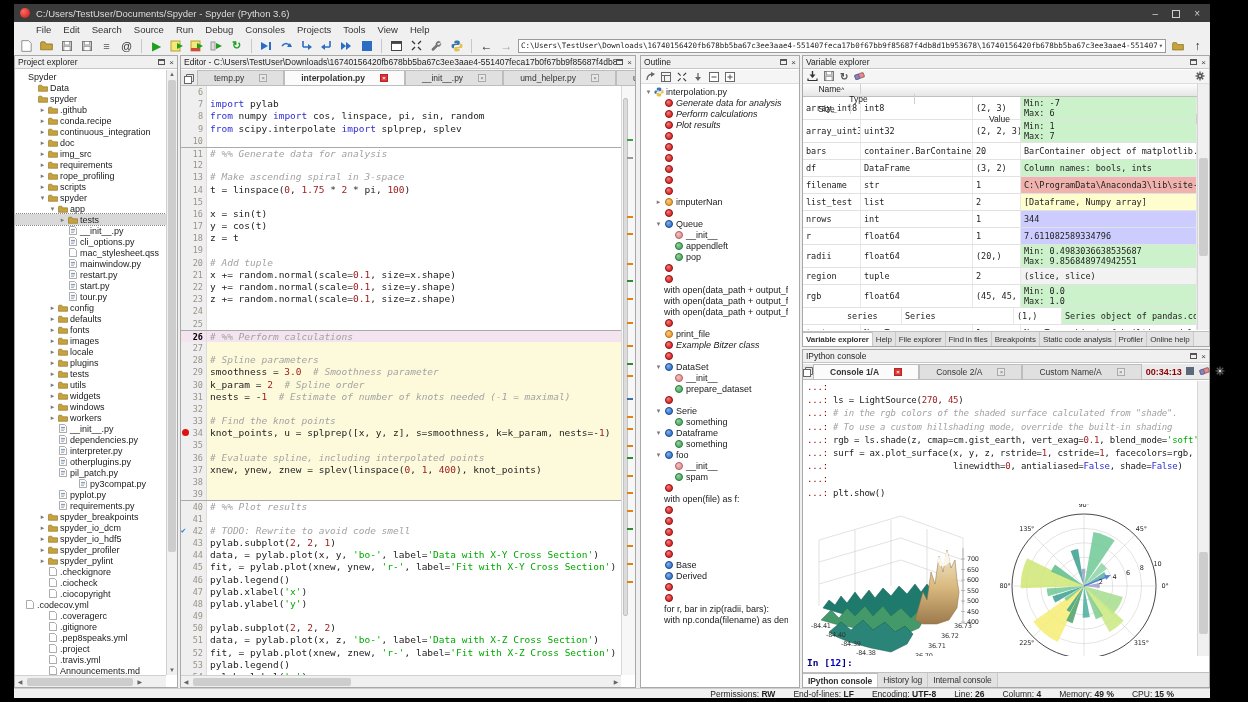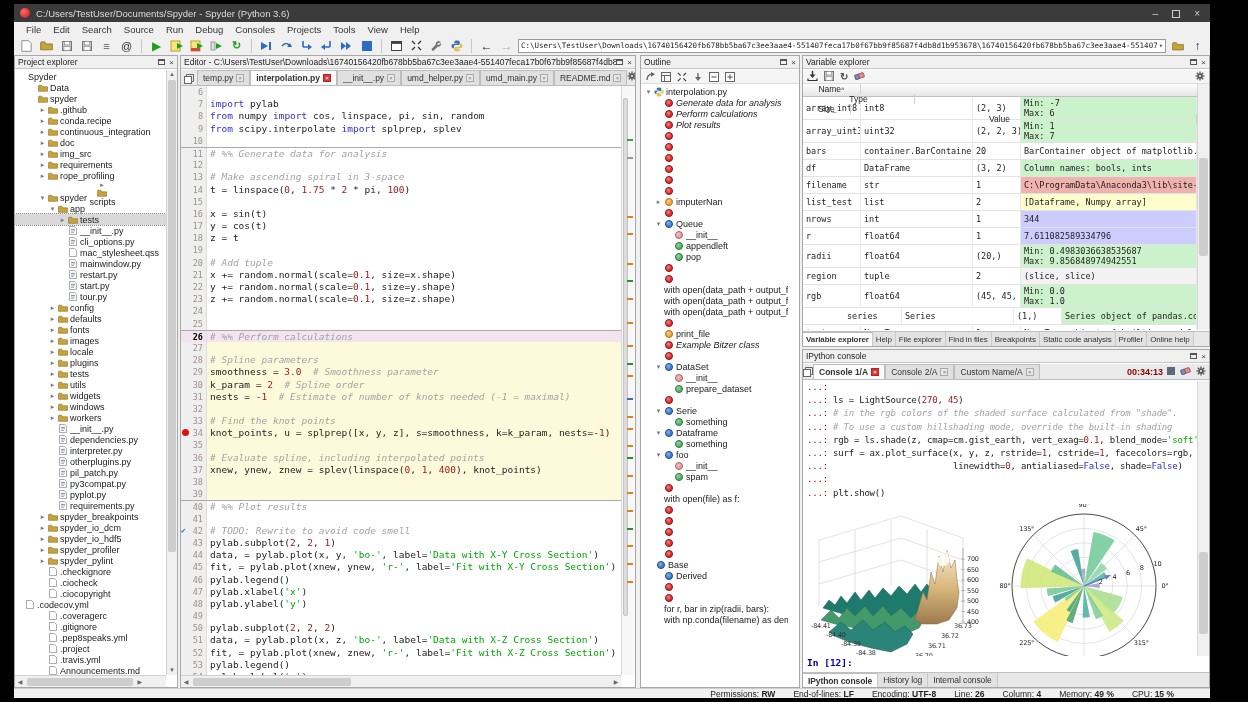--- a/index.html
+++ b/index.html
@@ -13,21 +13,21 @@
   .titlebar { position:absolute; left:0; top:0; right:0; height:18px; background:#3b3b3b;
     display:flex; align-items:center; padding:0 6px; color:#ddd; font-size:9.5px; }
   .app-logo { width:10px; height:10px; border-radius:50%;
     background:radial-gradient(circle at 35% 35%, #ff6a5e, #c01818); margin-right:6px; flex:none;}
   .titlebar .title { flex:1; white-space:nowrap; overflow:hidden; }
   .winbtns { display:flex; gap:14px; margin-right:4px; color:#cfcfcf; font-size:10px; }
   .winbtns span { cursor:default; }
   .maxbox { width:8px; height:8px; border:1px solid #cfcfcf; display:inline-block; margin-top:2px;}
 
   .menubar { position:absolute; left:0; top:18px; right:0; height:14px; background:#f0f0f0;
-    display:flex; align-items:center; padding-left:6px; font-size:9.5px; color:#333; }
+    display:flex; align-items:center; padding-left:16px; font-size:9.5px; color:#333; }
   .menubar span { padding:1px 6px; }
 
   .toolbar { position:absolute; left:0; top:32px; right:0; height:19px; background:#f0f0f0;
     display:flex; align-items:center; padding:0 4px; gap:3px; }
   .tbi { width:17px; height:16px; display:inline-flex; align-items:center; justify-content:center;
     font-size:11px; flex:none; }
   .tbsep { width:1px; height:14px; background:#c8c8c8; margin:0 3px; flex:none; }
   .addr { flex:1; height:14px; background:#fff; border:1px solid #9a9a9a; display:flex;
     align-items:center; font-family:"DejaVu Sans Mono",monospace; font-size:7.5px; color:#222;
     padding:0 2px; overflow:hidden; }
@@ -66,21 +66,21 @@
   .hscroll { position:absolute; left:0; right:11px; bottom:0; height:12px; background:#f0f0f0;
     border-top:1px solid #d0d0d0; display:flex; align-items:center; }
   .hthumb { height:8px; background:#cdcdcd; border-radius:2px; margin:0 2px;}
   .harrow { width:10px; color:#666; font-size:6px; text-align:center; flex:none;}
 
   
   .tabbar { position:absolute; left:0; right:0; top:14px; height:16px; background:#eaeaea;
     border-bottom:1px solid #bdbdbd; display:flex; align-items:flex-end; overflow:hidden;}
   .tabbar .browse { width:16px; height:13px; display:flex; align-items:center;
     justify-content:center; flex:none;}
-  .etab { height:15px; display:flex; align-items:center; gap:3px; padding:0 5px;
+  .etab { height:15px; display:flex; align-items:center; gap:15px; padding:0 16px;
     border:1px solid #bdbdbd; border-bottom:none; background:#e0e0e0; font-size:8.5px;
     color:#333; white-space:nowrap; }
   .etab.active { background:#fbfbfb; font-weight:bold; }
   .cbox { width:8px; height:8px; border:1px solid #aaa; background:#e8e8e8; color:#777;
     font-size:6px; line-height:7px; text-align:center; flex:none;}
   .cbox.red { background:#d33; border-color:#b22; color:#fff; }
   .gearbtn { margin-left:auto; margin-right:2px; margin-bottom:2px;}
 
   .codearea { position:absolute; left:0; right:14px; top:30px; bottom:12px; overflow:hidden;
     background:#fff; font-family:"DejaVu Sans Mono",monospace; font-size:9.5px; }
@@ -419,21 +419,21 @@
           </div>
           <div class="trow" style="padding-left: 23px;">
             <span class="chev">▸</span>
             <span class="ticon">
               <svg width="10" height="8" viewBox="0 0 10 8">
                 <path d="M0.5 2 L0.5 7.3 L9.5 7.3 L9.5 2.8 L4.6 2.8 L3.7 1.2 L0.9 1.2 Z" fill="#c7a33d" stroke="#8a6d1f" stroke-width="0.6"></path>
               </svg>
             </span>
             <span class="tlabel">rope_profiling</span>
           </div>
-          <div class="trow" style="padding-left: 23px; flex-direction: column;">
+          <div class="trow" style="padding-left: 23px;">
             <span class="chev">▸</span>
             <span class="ticon">
               <svg width="10" height="8" viewBox="0 0 10 8">
                 <path d="M0.5 2 L0.5 7.3 L9.5 7.3 L9.5 2.8 L4.6 2.8 L3.7 1.2 L0.9 1.2 Z" fill="#c7a33d" stroke="#8a6d1f" stroke-width="0.6"></path>
               </svg>
             </span>
             <span class="tlabel">scripts</span>
           </div>
           <div class="trow" style="padding-left: 23px;">
             <span class="chev">▾</span>
@@ -695,21 +695,21 @@
             <span class="ticon">
               <svg width="8" height="9" viewBox="0 0 8 9">
                 <path d="M0.5 0.5 L5.5 0.5 L7.5 2.5 L7.5 8.5 L0.5 8.5 Z" fill="#fff" stroke="#888" stroke-width="0.7"></path>
                 <line x1="2" y1="3.4" x2="6" y2="3.4" stroke="#4a78b8" stroke-width="0.8"></line>
                 <line x1="2" y1="5" x2="6" y2="5" stroke="#9a9a9a" stroke-width="0.8"></line>
                 <line x1="2" y1="6.6" x2="5" y2="6.6" stroke="#9a9a9a" stroke-width="0.8"></line>
               </svg>
             </span>
             <span class="tlabel">pil_patch.py</span>
           </div>
-          <div class="trow" style="padding-left: 33px;">
+          <div class="trow" style="padding-left: 33px; justify-content: center;">
             <span class="chev"></span>
             <span class="ticon">
               <svg width="8" height="9" viewBox="0 0 8 9">
                 <path d="M0.5 0.5 L5.5 0.5 L7.5 2.5 L7.5 8.5 L0.5 8.5 Z" fill="#fff" stroke="#888" stroke-width="0.7"></path>
                 <line x1="2" y1="3.4" x2="6" y2="3.4" stroke="#4a78b8" stroke-width="0.8"></line>
                 <line x1="2" y1="5" x2="6" y2="5" stroke="#9a9a9a" stroke-width="0.8"></line>
                 <line x1="2" y1="6.6" x2="5" y2="6.6" stroke="#9a9a9a" stroke-width="0.8"></line>
               </svg>
             </span>
             <span class="tlabel">py3compat.py</span>
@@ -1358,21 +1358,21 @@
             </span>
             <span class="tlabel"></span>
           </div>
           <div class="trow" style="padding-left: 13px;">
             <span class="chev"></span>
             <span class="ticon">
               <span class="dot" style="background:radial-gradient(circle at 35% 30%, #fff6, transparent 60%),#e03131;border:0.5px solid #901010"></span>
             </span>
             <span class="tlabel"></span>
           </div>
-          <div class="trow" style="padding-left: 5px;">
+          <div class="trow" style="padding-left: 13px;">
             <span class="chev"></span>
             <span class="ticon">
               <span class="dot" style="background:radial-gradient(circle at 35% 30%, #fff6, transparent 60%),#3f7fd4;border:0.5px solid #1a4a90"></span>
             </span>
             <span class="tlabel">Base</span>
           </div>
           <div class="trow" style="padding-left: 13px;">
             <span class="chev"></span>
             <span class="ticon">
               <span class="dot" style="background:radial-gradient(circle at 35% 30%, #fff6, transparent 60%),#3f7fd4;border:0.5px solid #1a4a90"></span>

